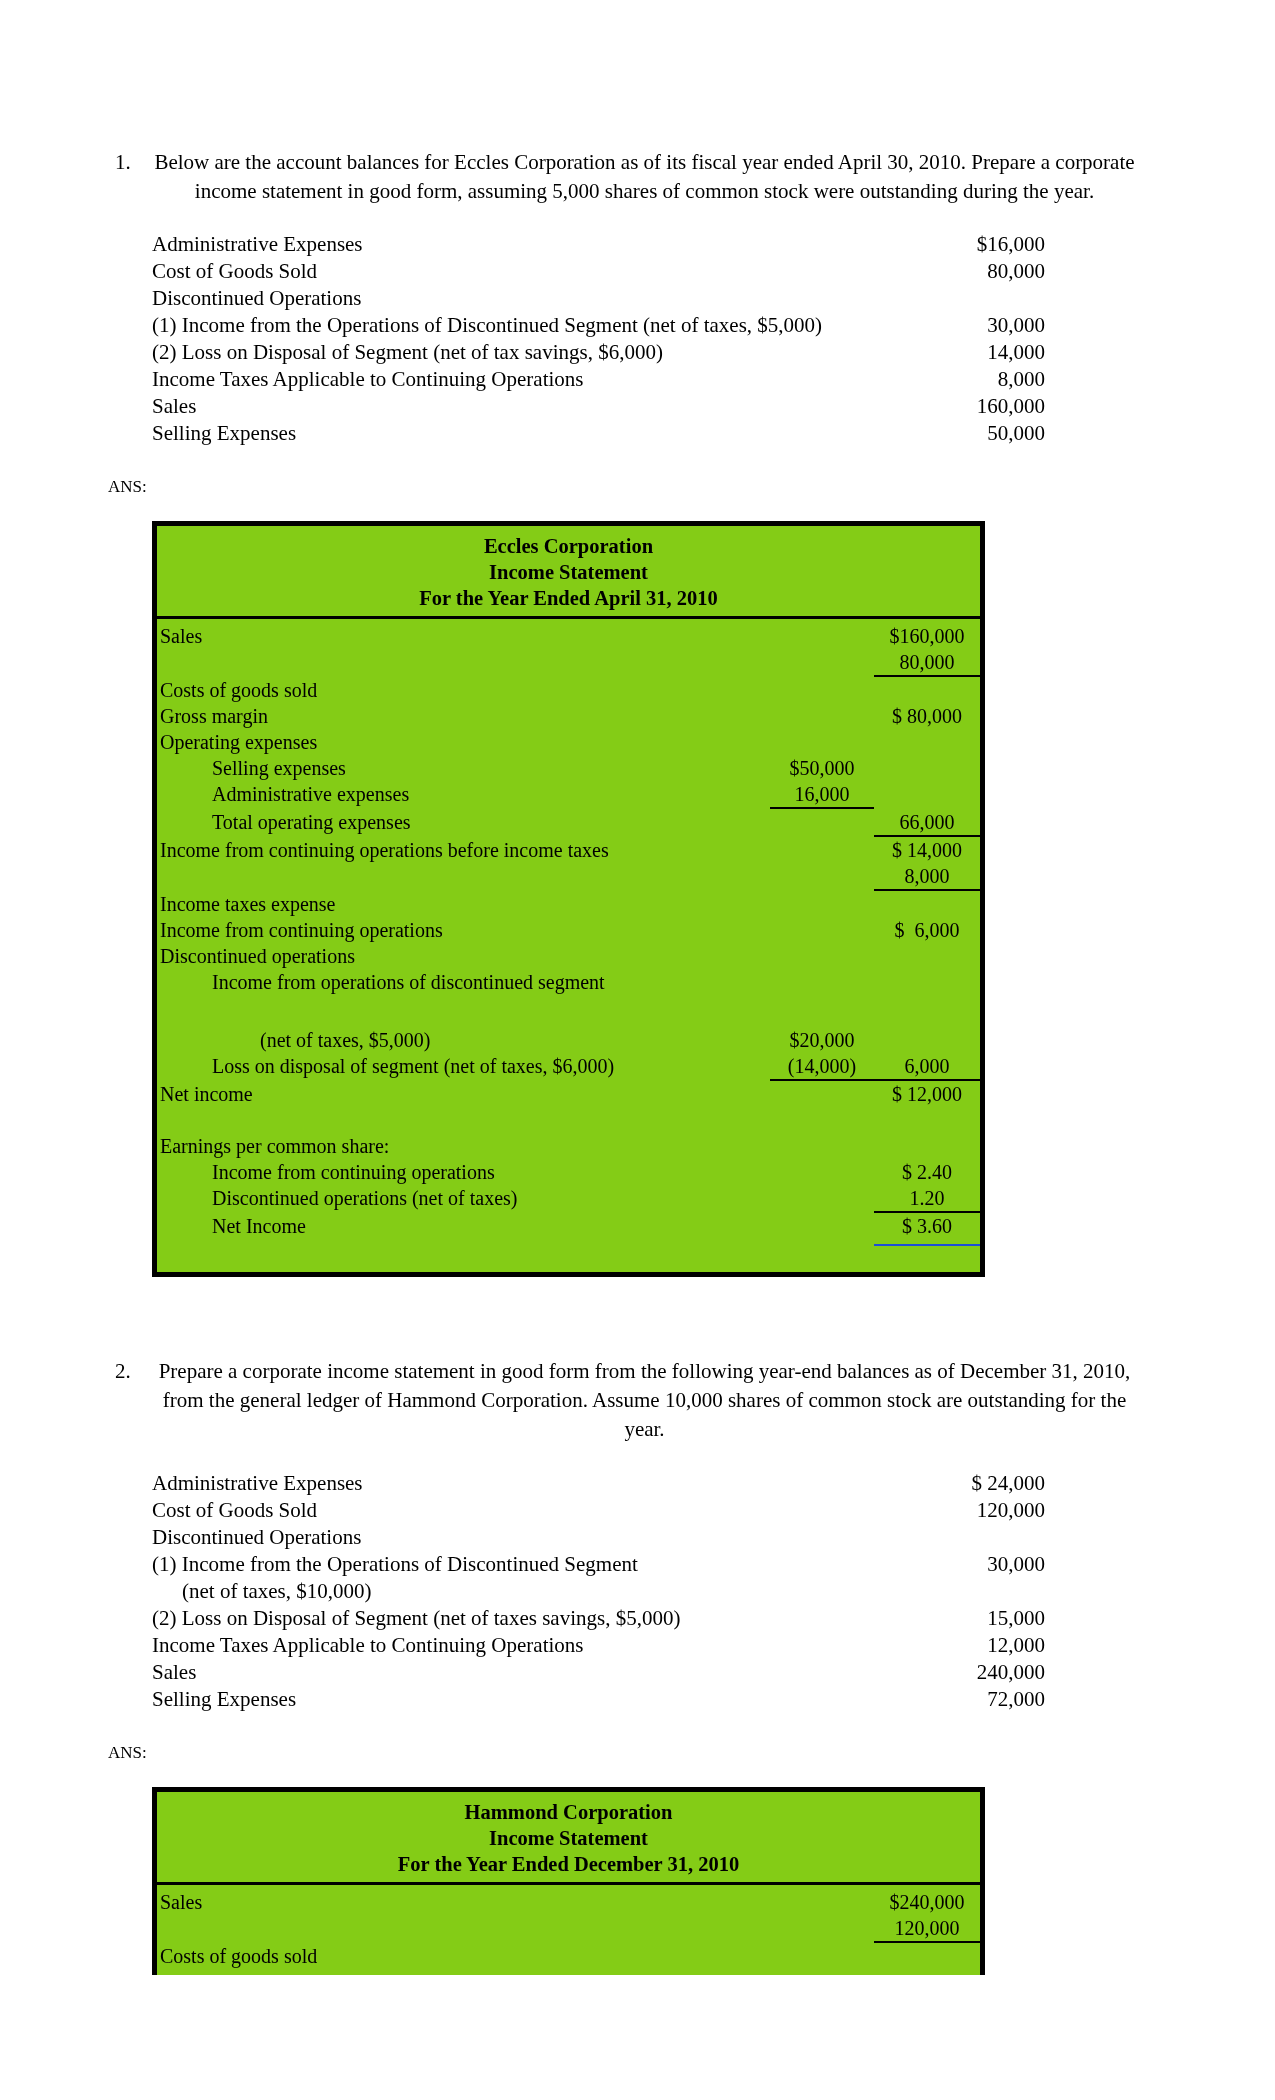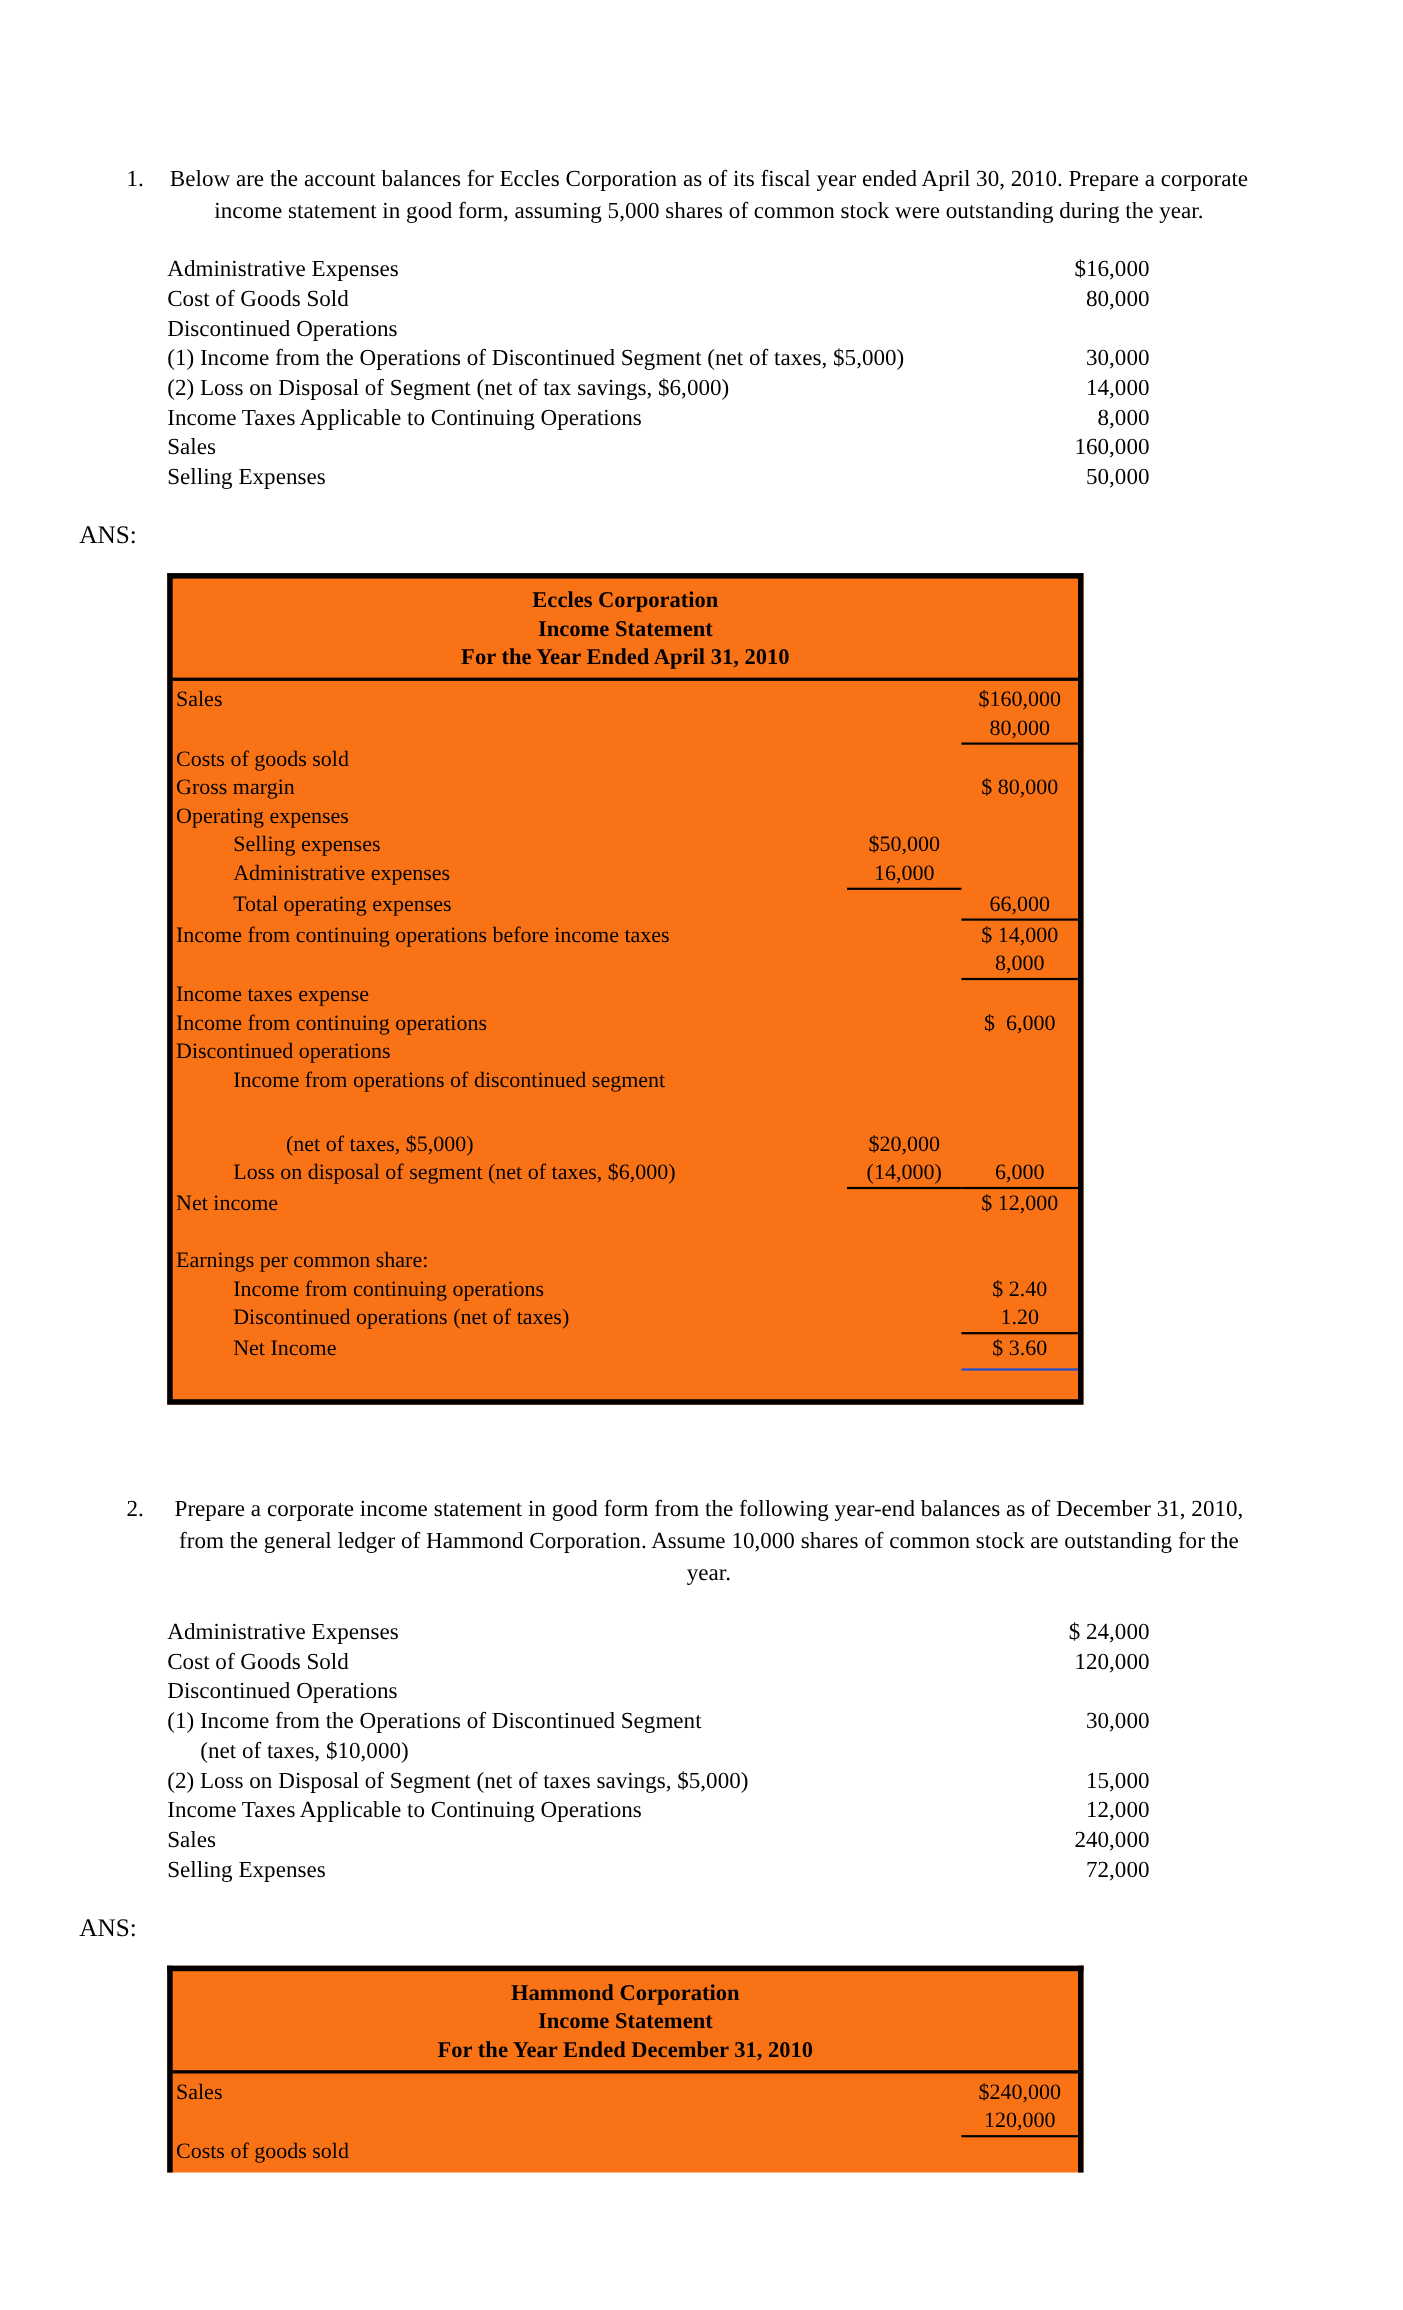--- a/index.html
+++ b/index.html
@@ -30,33 +30,33 @@
     font-size:21px;
     line-height:27px;
   }
   .balances-1{margin-top:25px;}
   .balances-2{margin-top:26px;}
   .bal-row{display:flex;align-items:baseline;}
   .bal-label{flex:1;}
   .bal-label.ind1{padding-left:30px;}
   .bal-value{flex:none;width:150px;text-align:right;white-space:pre;}
   .ans{
-    margin-left:72px;
+    margin-left:108px;
     margin-top:26px;
-    font-size:23px;
+    font-size:17px;
     line-height:27px;
   }
   
   .stmt{
     margin-left:152px;
     width:833px;
     box-sizing:border-box;
     border:5px solid #000;
     margin-top:21px;
-    background:#f97316;
+    background:#84cc16;
   }
   .stmt.truncated{border-bottom:none;}
   .stmt-head{
     text-align:center;
     font-weight:bold;
     font-size:20.5px;
     line-height:26px;
     padding-top:7px;
     padding-bottom:5px;
     border-bottom:3px solid #000;

